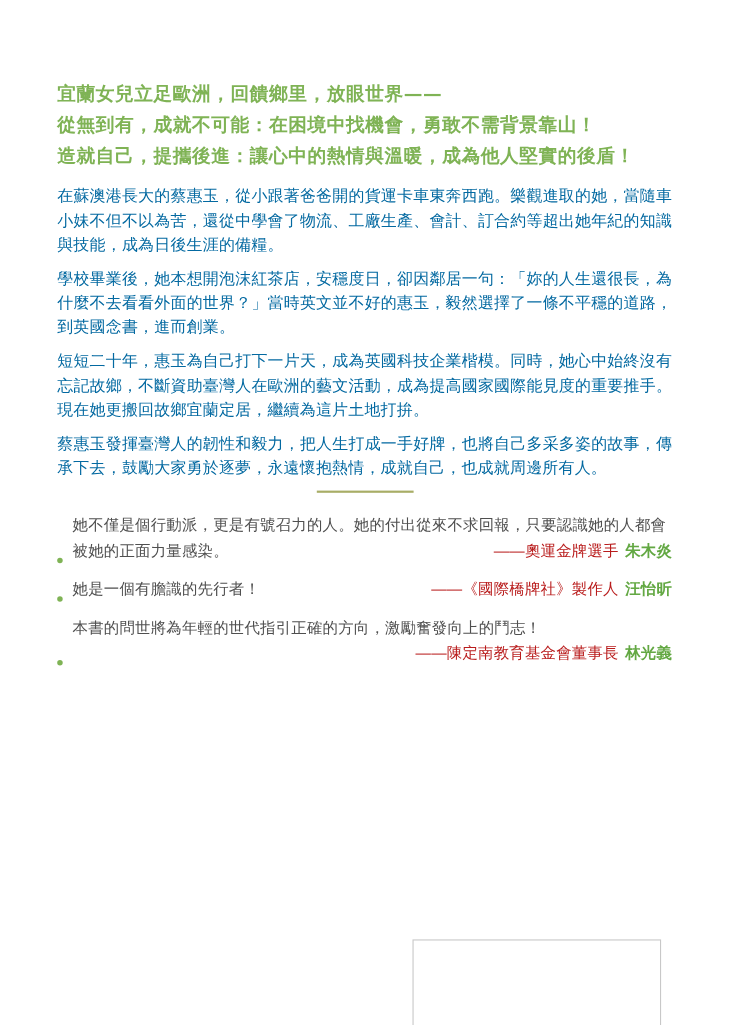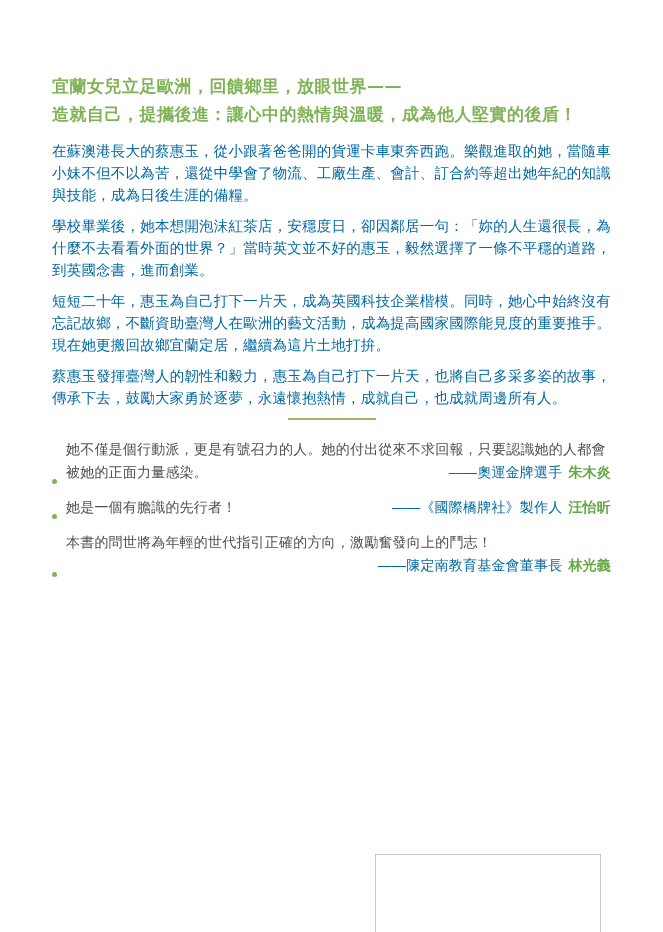--- a/index.html
+++ b/index.html
@@ -65,21 +65,21 @@
     font-size: 14px;
     line-height: 23px;
     letter-spacing: 0.2px;
   }
   .t-quote { color: #4f4f4f; }
   .t-attr {
     float: right;
     white-space: nowrap;
     color: #93c077;
   }
-  .t-src { color: #0369a1; }
+  .t-src { color: #b91c1c; }
   .t-name {
     color: #63a843;
     font-weight: bold;
     margin-left: 6px;
     margin-top: 32px;
   }
 
   
   .barcode-box {
     position: absolute;
@@ -91,28 +91,29 @@
   }
 </style>
 </head>
 <body>
 
 <div class="page">
   <div class="content">
 
     <header class="headline">
       <div class="headline-line">宜蘭女兒立足歐洲，回饋鄉里，放眼世界——</div>
+      <div class="headline-line">從無到有，成就不可能：在困境中找機會，勇敢不需背景靠山！</div>
       <div class="headline-line">造就自己，提攜後進：讓心中的熱情與溫暖，成為他人堅實的後盾！</div>
     </header>
 
     <section class="intro">
       <p>在蘇澳港長大的蔡惠玉，從小跟著爸爸開的貨運卡車東奔西跑。樂觀進取的她，當隨車小妹不但不以為苦，還從中學會了物流、工廠生產、會計、訂合約等超出她年紀的知識與技能，成為日後生涯的備糧。</p>
       <p>學校畢業後，她本想開泡沫紅茶店，安穩度日，卻因鄰居一句：「妳的人生還很長，為什麼不去看看外面的世界？」當時英文並不好的惠玉，毅然選擇了一條不平穩的道路，到英國念書，進而創業。</p>
       <p>短短二十年，惠玉為自己打下一片天，成為英國科技企業楷模。同時，她心中始終沒有忘記故鄉，不斷資助臺灣人在歐洲的藝文活動，成為提高國家國際能見度的重要推手。現在她更搬回故鄉宜蘭定居，繼續為這片土地打拚。</p>
-      <p>蔡惠玉發揮臺灣人的韌性和毅力，惠玉為自己打下一片天，也將自己多采多姿的故事，傳承下去，鼓勵大家勇於逐夢，永遠懷抱熱情，成就自己，也成就周邊所有人。</p>
+      <p>蔡惠玉發揮臺灣人的韌性和毅力，把人生打成一手好牌，也將自己多采多姿的故事，傳承下去，鼓勵大家勇於逐夢，永遠懷抱熱情，成就自己，也成就周邊所有人。</p>
     </section>
 
     <div class="divider"></div>
 
     <section>
 
       <div class="t-item">
         <span class="dot"></span>
         <div class="t-body">
           <span class="t-quote">她不僅是個行動派，更是有號召力的人。她的付出從來不求回報，只要認識她的人都會被她的正面力量感染。</span>

